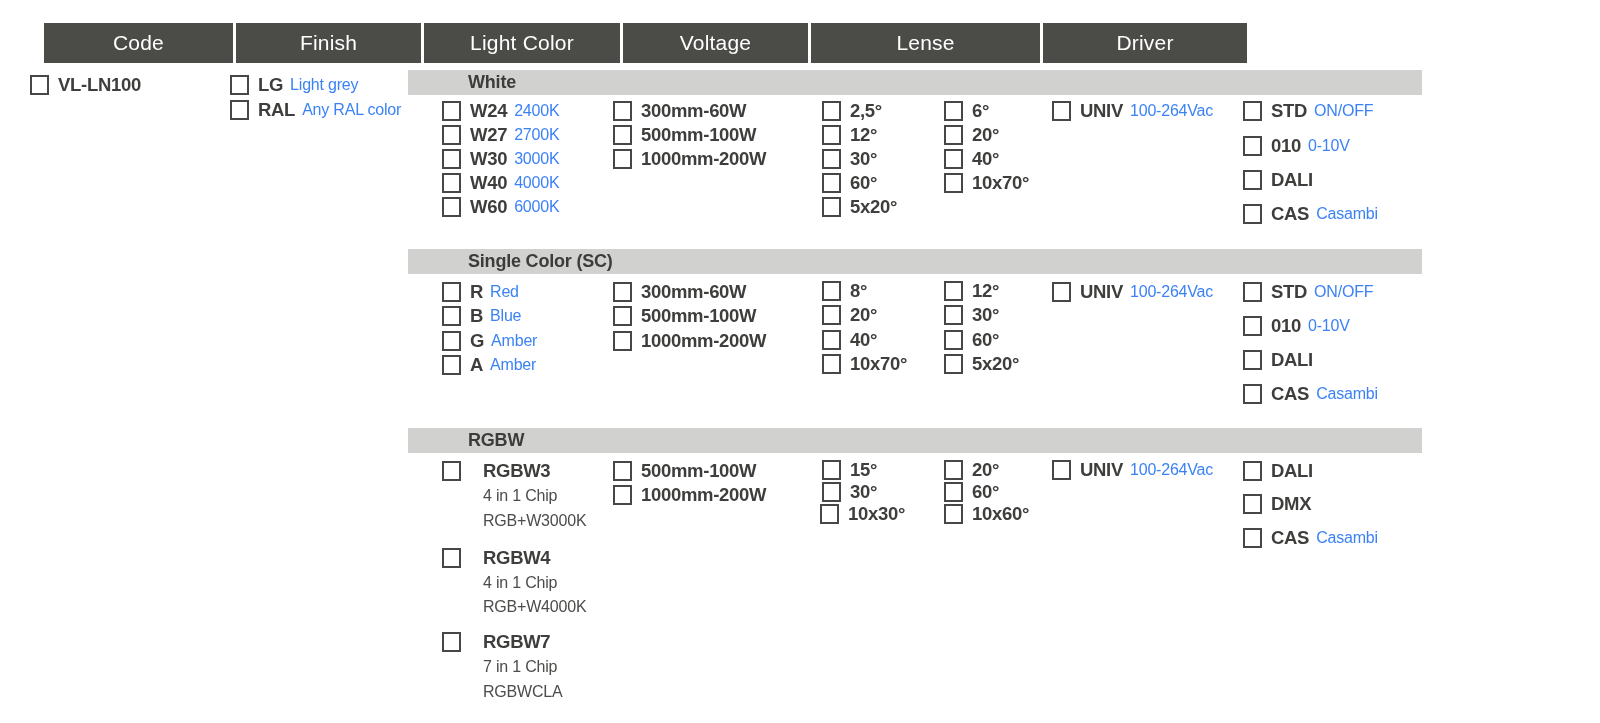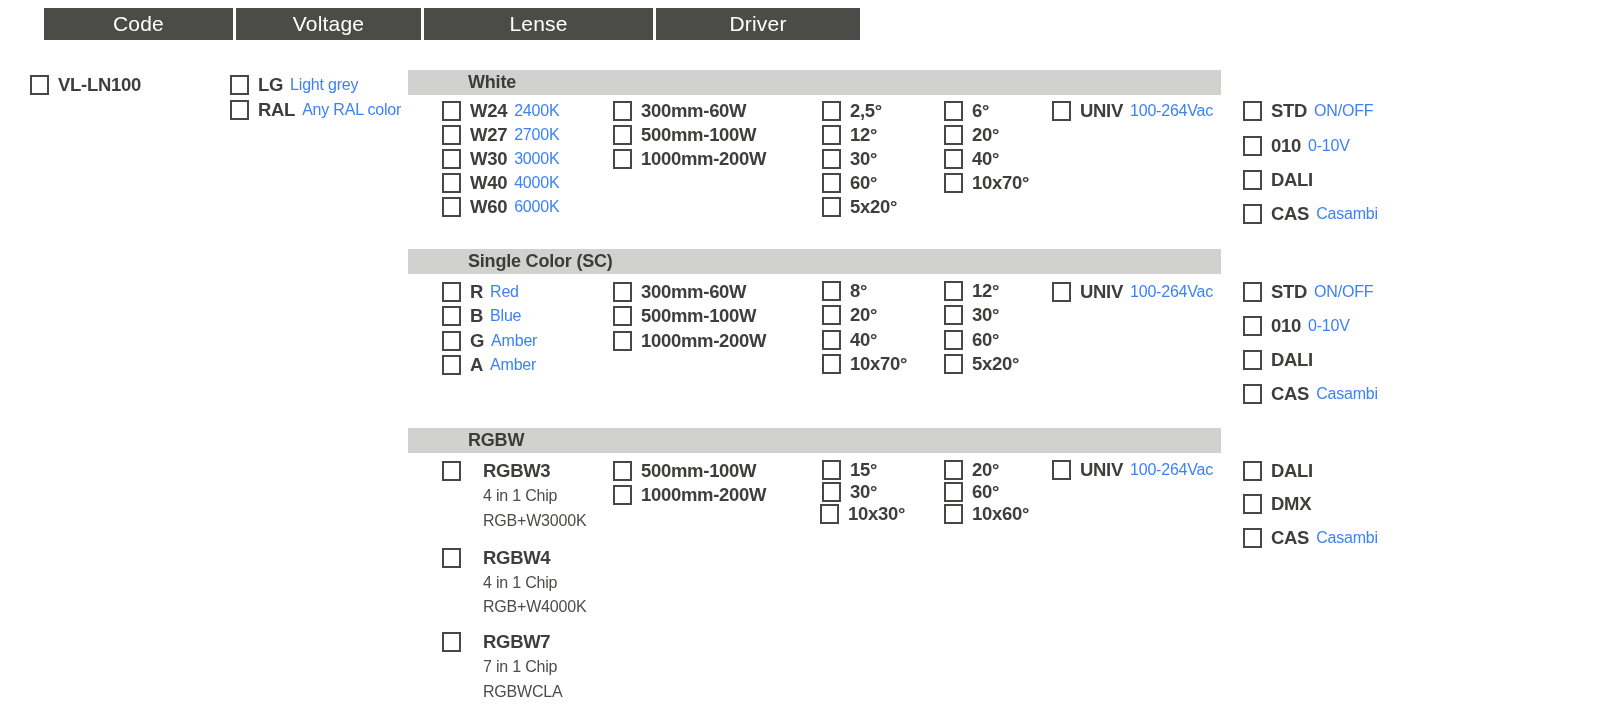--- a/index.html
+++ b/index.html
@@ -5,31 +5,31 @@
   html,body{margin:0;padding:0;}
   body{
     width:1600px;height:723px;
     background:#ffffff;
     font-family:"Liberation Sans", sans-serif;
     position:relative;
     overflow:hidden;
     color:#3e3e3c;
   }
   
-  .hdr{position:absolute;left:28px;top:8px;height:32px;display:flex;padding-left:16px;}
+  .hdr{position:absolute;left:28px;top:23px;height:40px;display:flex;padding-left:16px;}
   .hcell{
     box-sizing:border-box;
     background:#4b4b48;color:#ffffff;
     display:flex;align-items:center;justify-content:center;
     font-size:21px;letter-spacing:0.2px;
   }
   .hcell:not(:last-child){border-right:3px solid #ffffff;}
   
   .band{
-    position:absolute;left:408px;width:813px;height:25px;
+    position:absolute;left:408px;width:1014px;height:25px;
     background:#d1d1cf;display:flex;align-items:center;
     border-top:1px solid #ffffff;
   }
   .band .t{margin-left:60px;font-weight:bold;font-size:18px;color:#3c3c3a;letter-spacing:-0.2px;}
   
   .opt{position:absolute;height:21px;display:flex;align-items:center;white-space:nowrap;}
   .cb{
     flex:0 0 auto;width:15px;height:16px;
     border:2px solid #474745;background:transparent;
     margin-right:9px;
@@ -40,20 +40,22 @@
   .dline{
     position:absolute;height:21px;display:flex;align-items:center;
     font-size:16px;color:#4c4c4a;white-space:nowrap;letter-spacing:-0.2px;
   }
 </style>
 </head>
 <body>
 
 <div class="hdr">
   <div class="hcell" style="width:192px">Code</div>
+  <div class="hcell" style="width:188px">Finish</div>
+  <div class="hcell" style="width:199px">Light Color</div>
   <div class="hcell" style="width:188px">Voltage</div>
   <div class="hcell" style="width:232px">Lense</div>
   <div class="hcell" style="width:204px">Driver</div>
 </div>
 
 <div class="opt" style="left:30px;top:74px">
   <span class="cb"></span>
   <span class="code">VL-LN100</span>
 </div>
 

